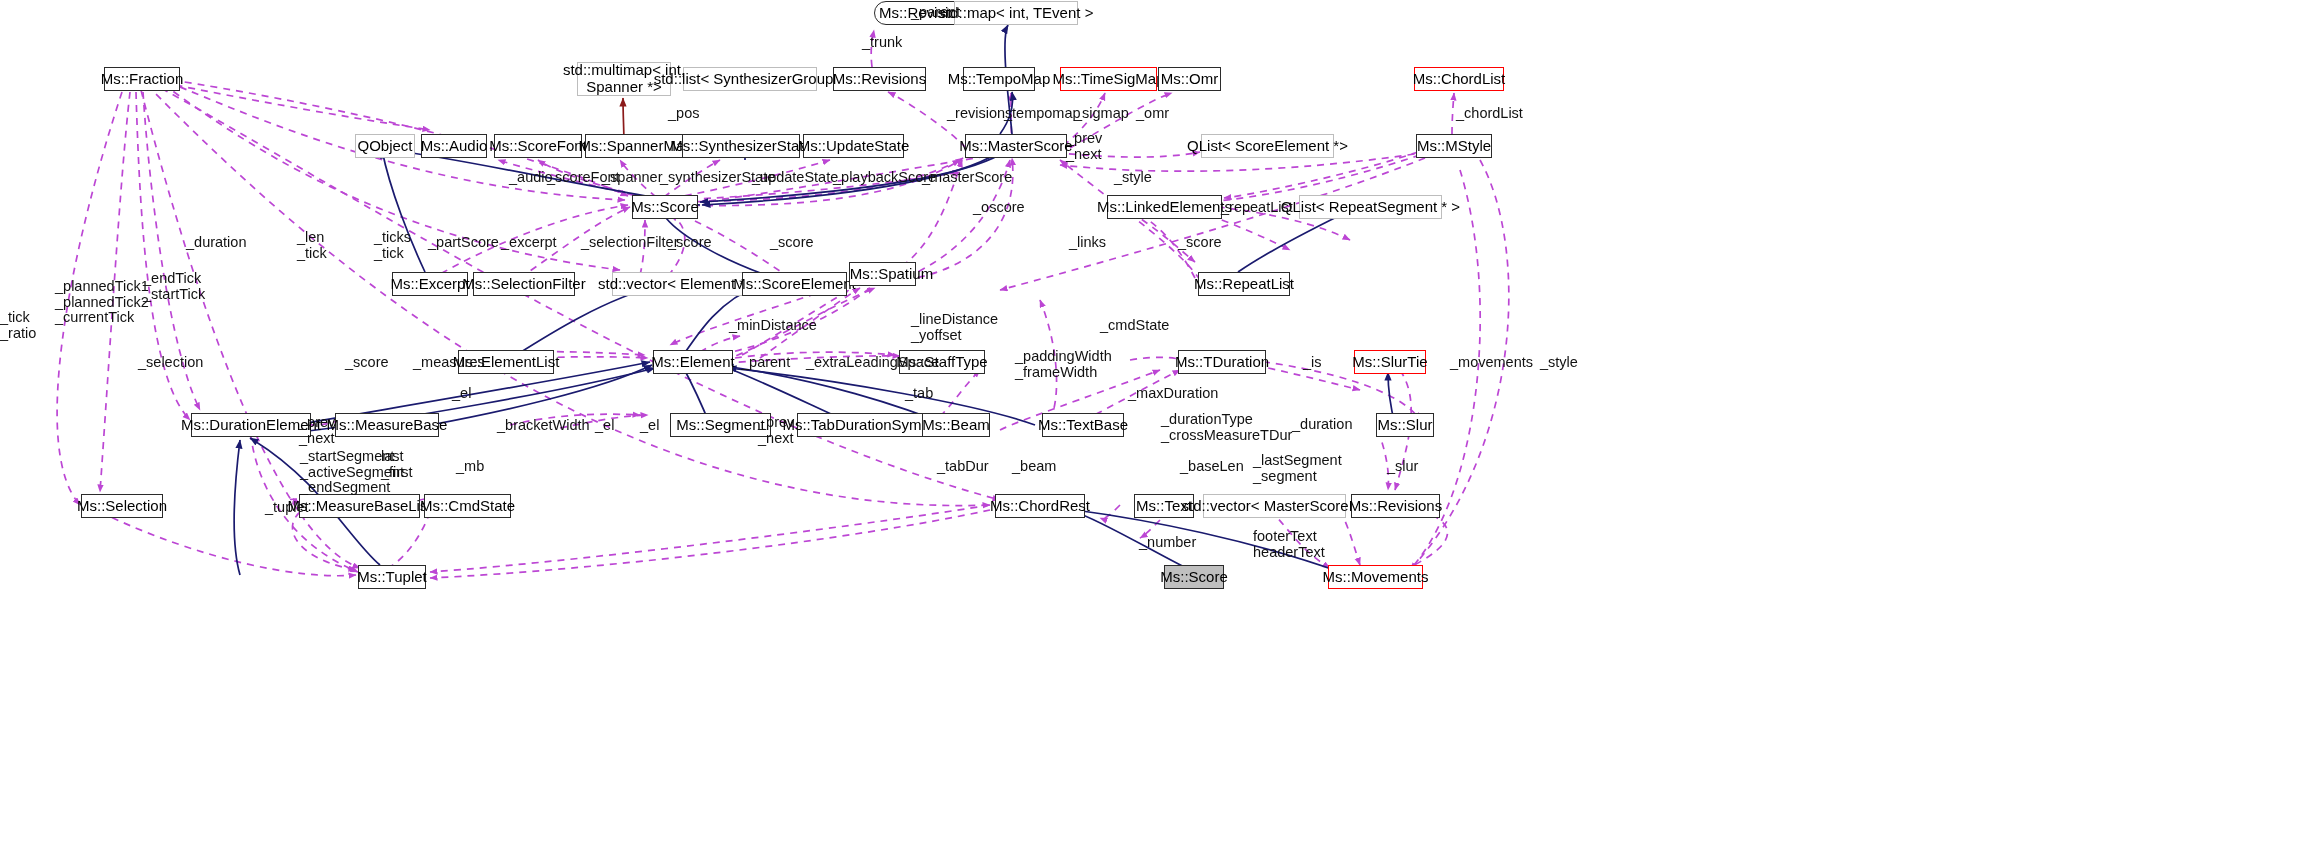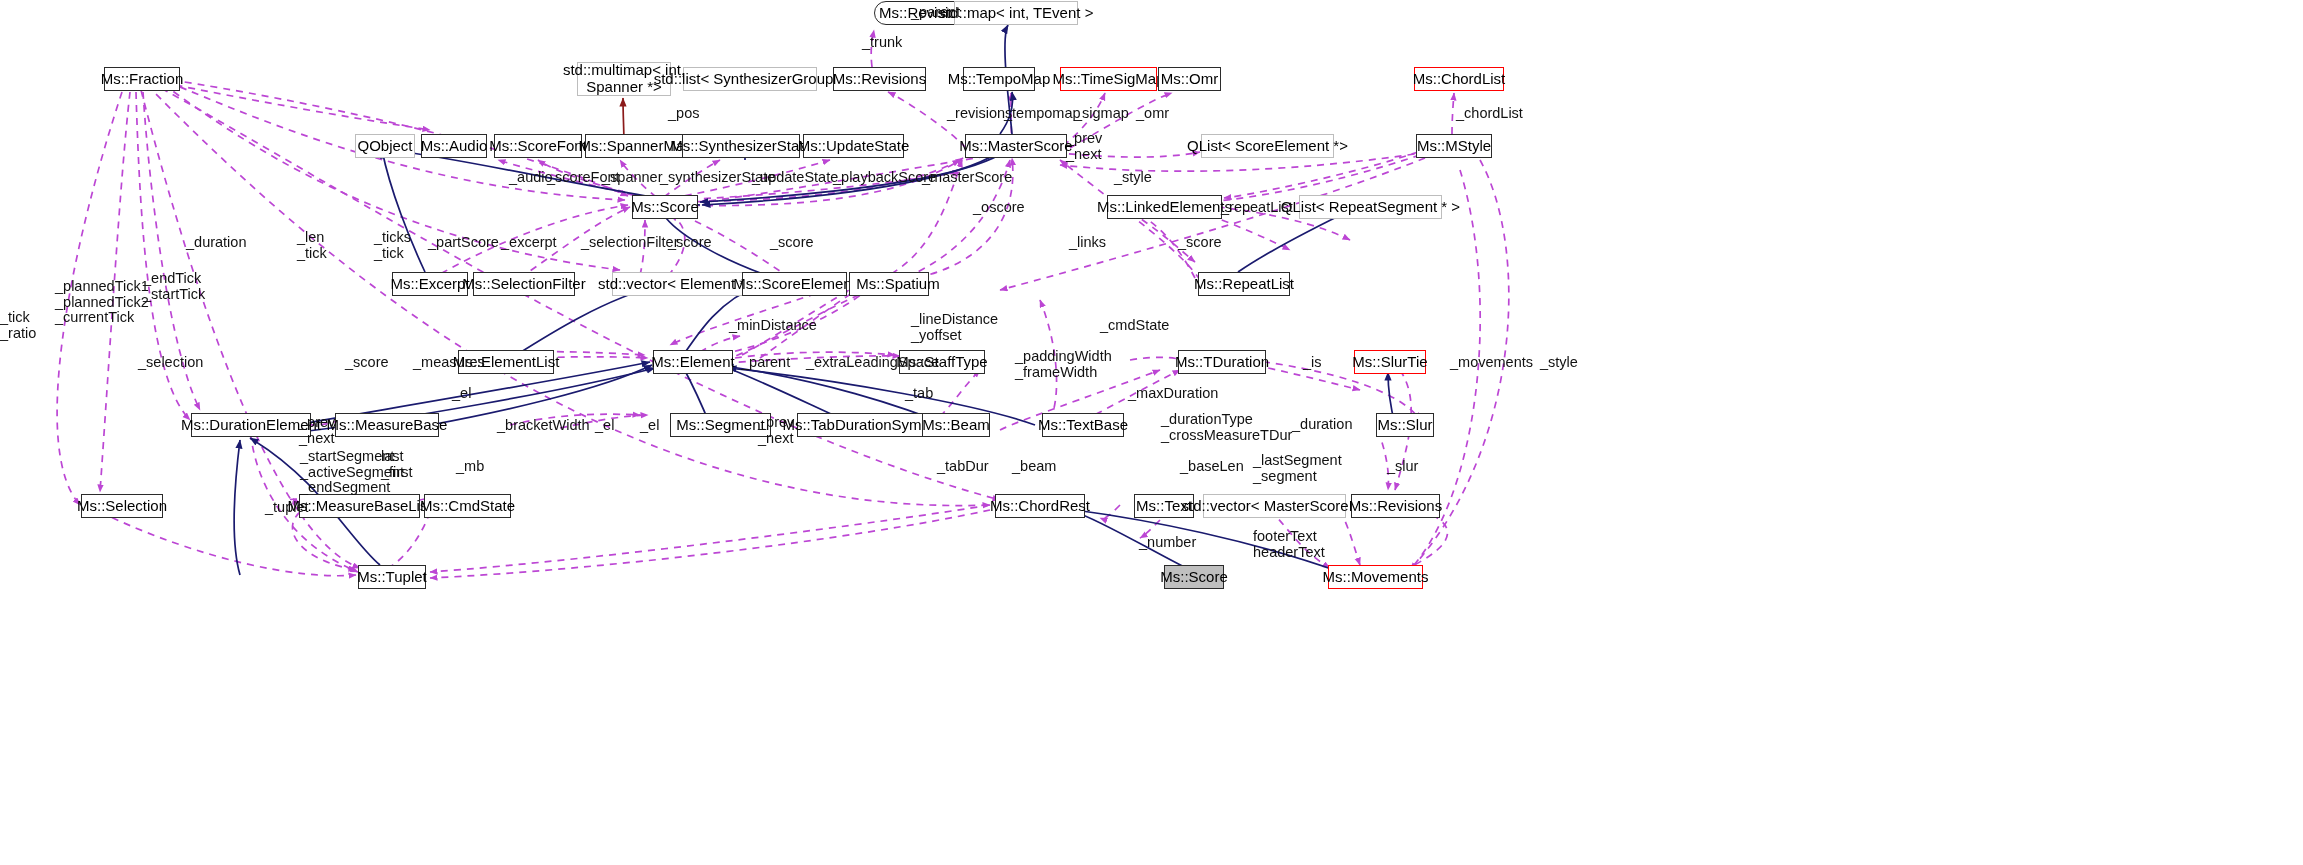--- a/index.html
+++ b/index.html
@@ -172,21 +172,21 @@
       <div class="node solid" style="left: 965px; top: 134px; width: 102px; height: 24px;">Ms::MasterScore</div>
       <div class="node thin" style="left: 1201px; top: 134px; width: 133px; height: 24px;">QList&lt; ScoreElement *&gt;</div>
       <div class="node solid" style="left: 1416px; top: 134px; width: 76px; height: 24px;">Ms::MStyle</div>
       <div class="node solid" style="left: 632px; top: 195px; width: 66px; height: 24px;">Ms::Score</div>
       <div class="node solid" style="left: 1107px; top: 195px; width: 115px; height: 24px;">Ms::LinkedElements</div>
       <div class="node thin" style="left: 1299px; top: 195px; width: 143px; height: 24px;">QList&lt; RepeatSegment * &gt;</div>
       <div class="node solid" style="left: 392px; top: 272px; width: 76px; height: 24px;">Ms::Excerpt</div>
       <div class="node solid" style="left: 473px; top: 272px; width: 102px; height: 24px;">Ms::SelectionFilter</div>
       <div class="node thin" style="left: 612px; top: 272px; width: 132px; height: 24px;">std::vector&lt; Element * &gt;</div>
       <div class="node solid" style="left: 742px; top: 272px; width: 105px; height: 24px;">Ms::ScoreElement</div>
-      <div class="node solid" style="left: 849px; top: 272px; width: 80px; height: 24px; padding-left: 18px;">Ms::Spatium</div>
+      <div class="node solid" style="left: 849px; top: 262px; width: 67px; height: 24px; padding-left: 18px;">Ms::Spatium</div>
       <div class="node solid" style="left: 1198px; top: 272px; width: 92px; height: 24px;">Ms::RepeatList</div>
       <div class="node solid" style="left: 458px; top: 350px; width: 96px; height: 24px;">Ms::ElementList</div>
       <div class="node solid" style="left: 653px; top: 350px; width: 80px; height: 24px;">Ms::Element</div>
       <div class="node solid" style="left: 899px; top: 350px; width: 86px; height: 24px; text-align: center;">Ms::StaffType</div>
       <div class="node solid" style="left: 1178px; top: 350px; width: 88px; height: 24px;">Ms::TDuration</div>
       <div class="node redb" style="left: 1354px; top: 350px; width: 72px; height: 24px;">Ms::SlurTie</div>
       <div class="node solid" style="left: 191px; top: 413px; width: 120px; height: 24px;">Ms::DurationElement</div>
       <div class="node solid" style="left: 335px; top: 413px; width: 104px; height: 24px;">Ms::MeasureBase</div>
       <div class="node solid" style="left: 670px; top: 413px; width: 101px; height: 24px;">Ms::Segment</div>
       <div class="node solid" style="left: 797px; top: 413px; width: 130px; height: 24px;">Ms::TabDurationSymbol</div>

